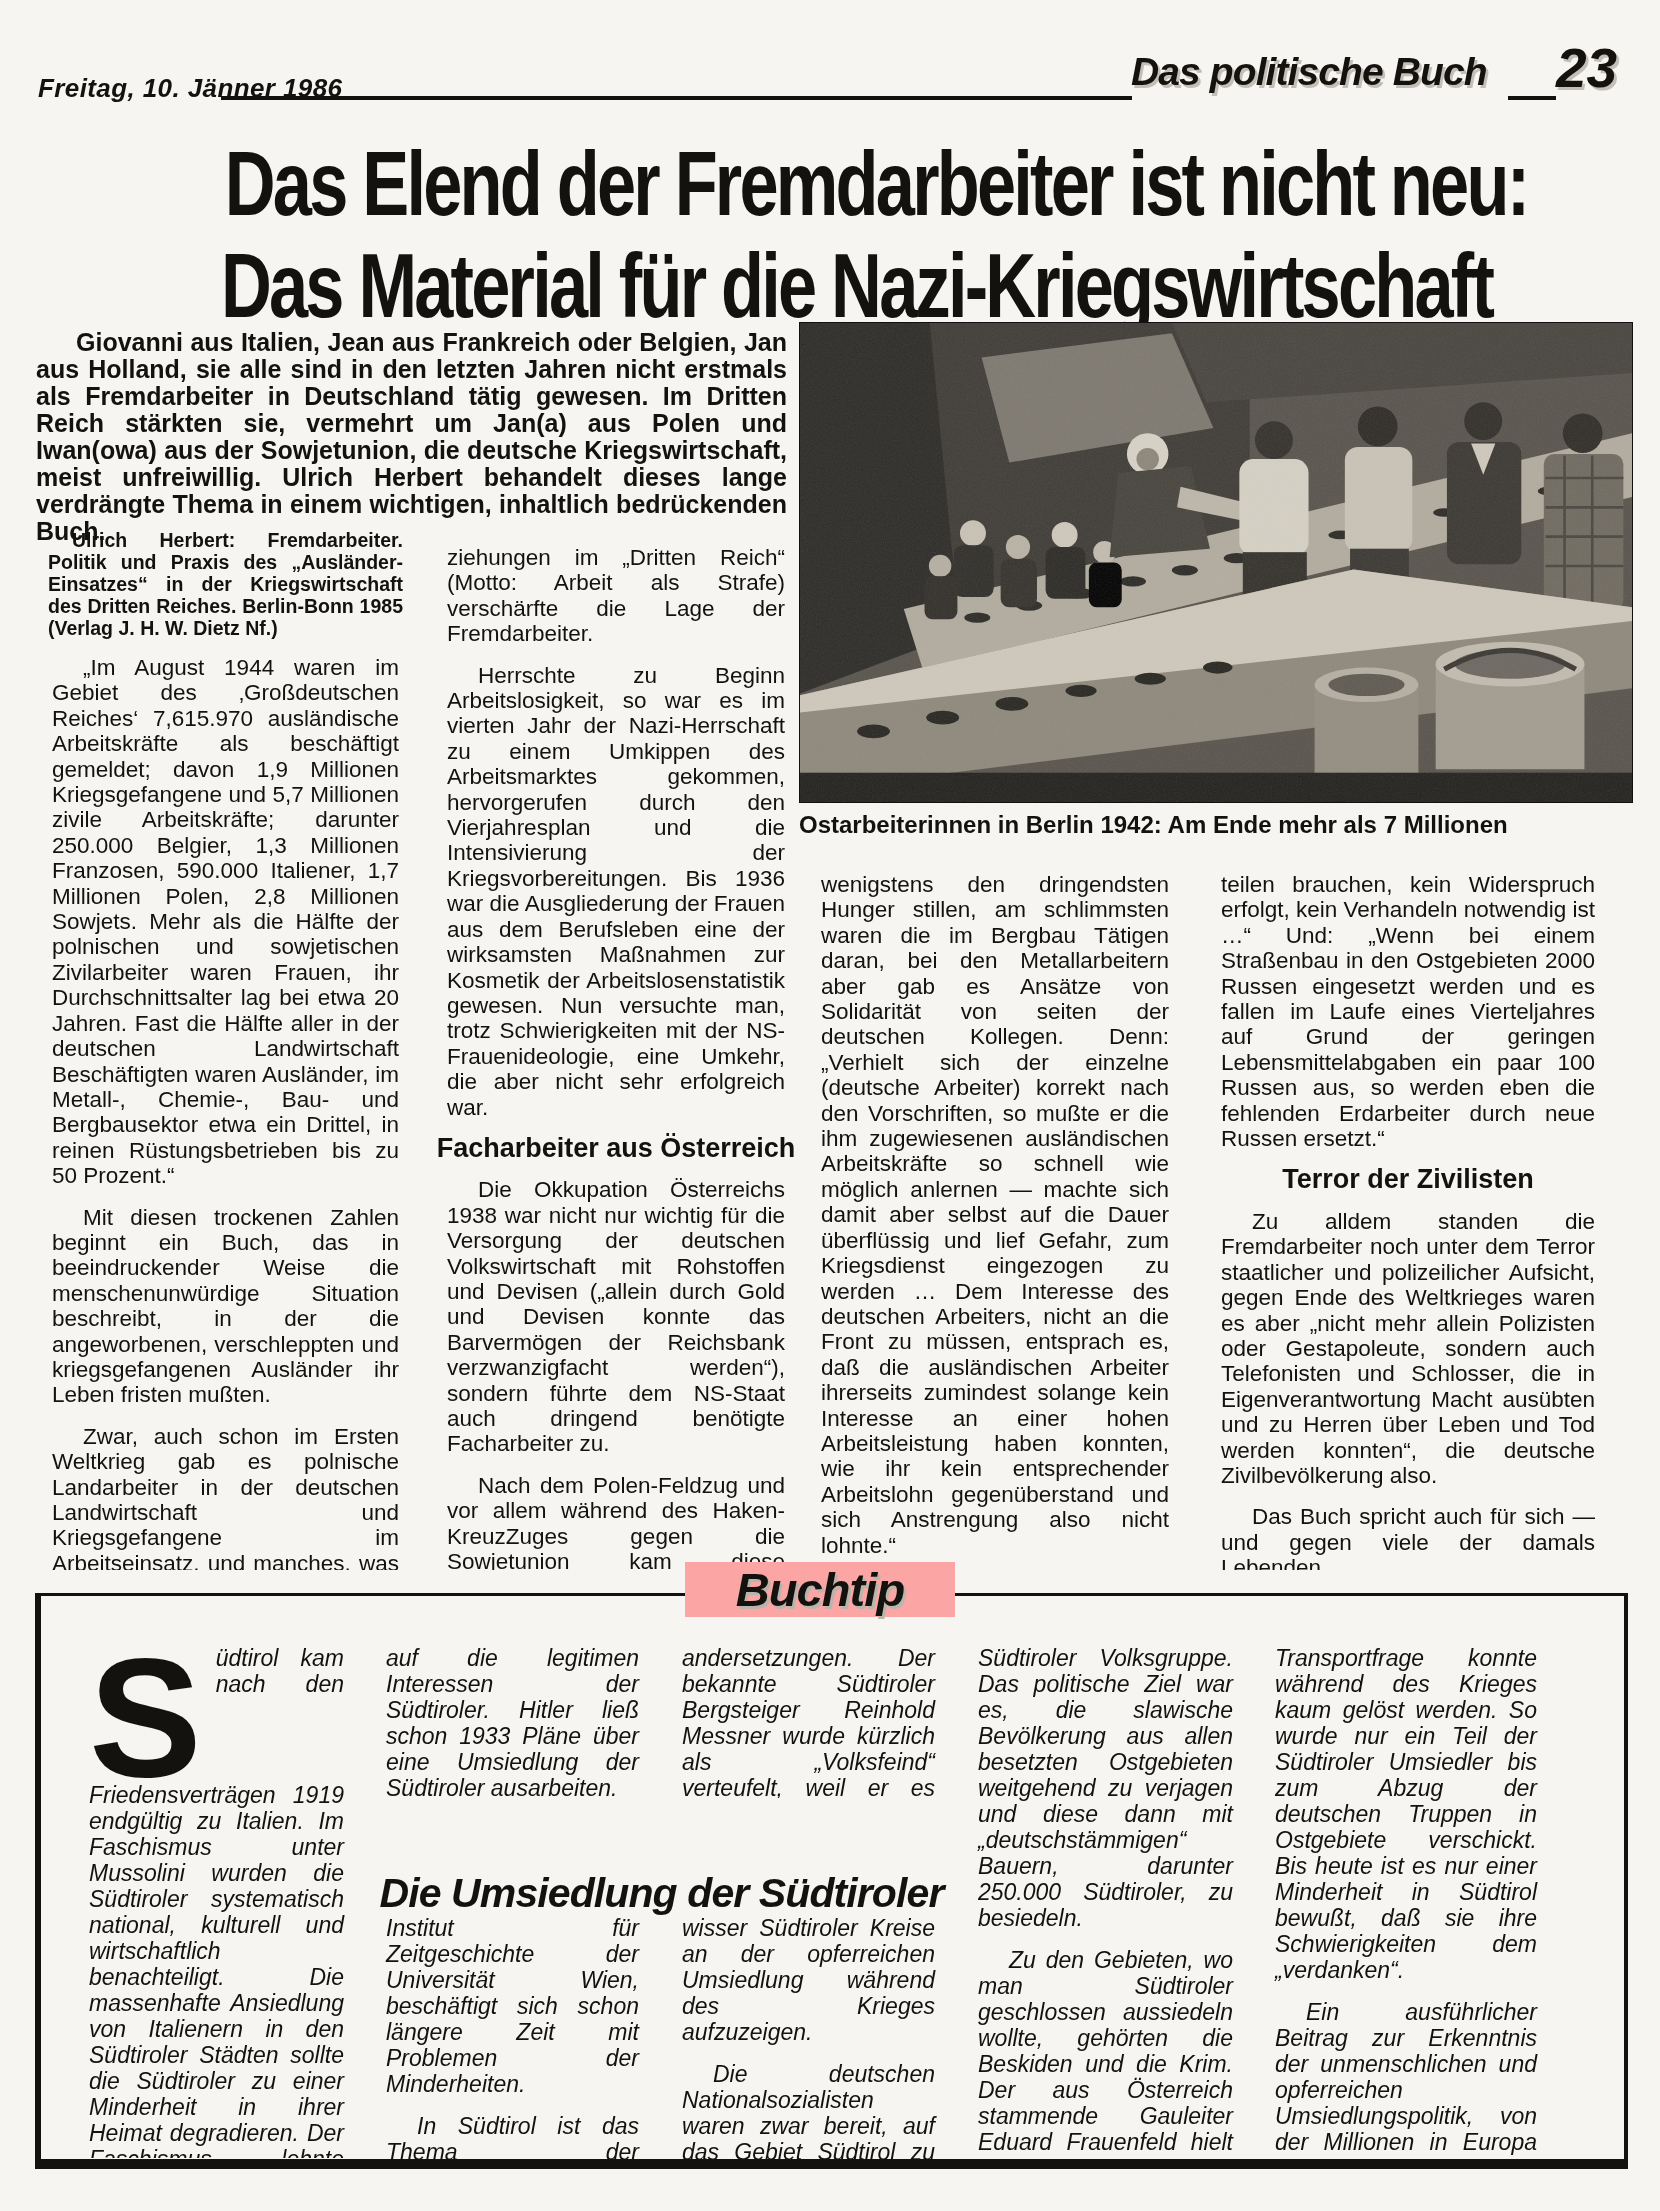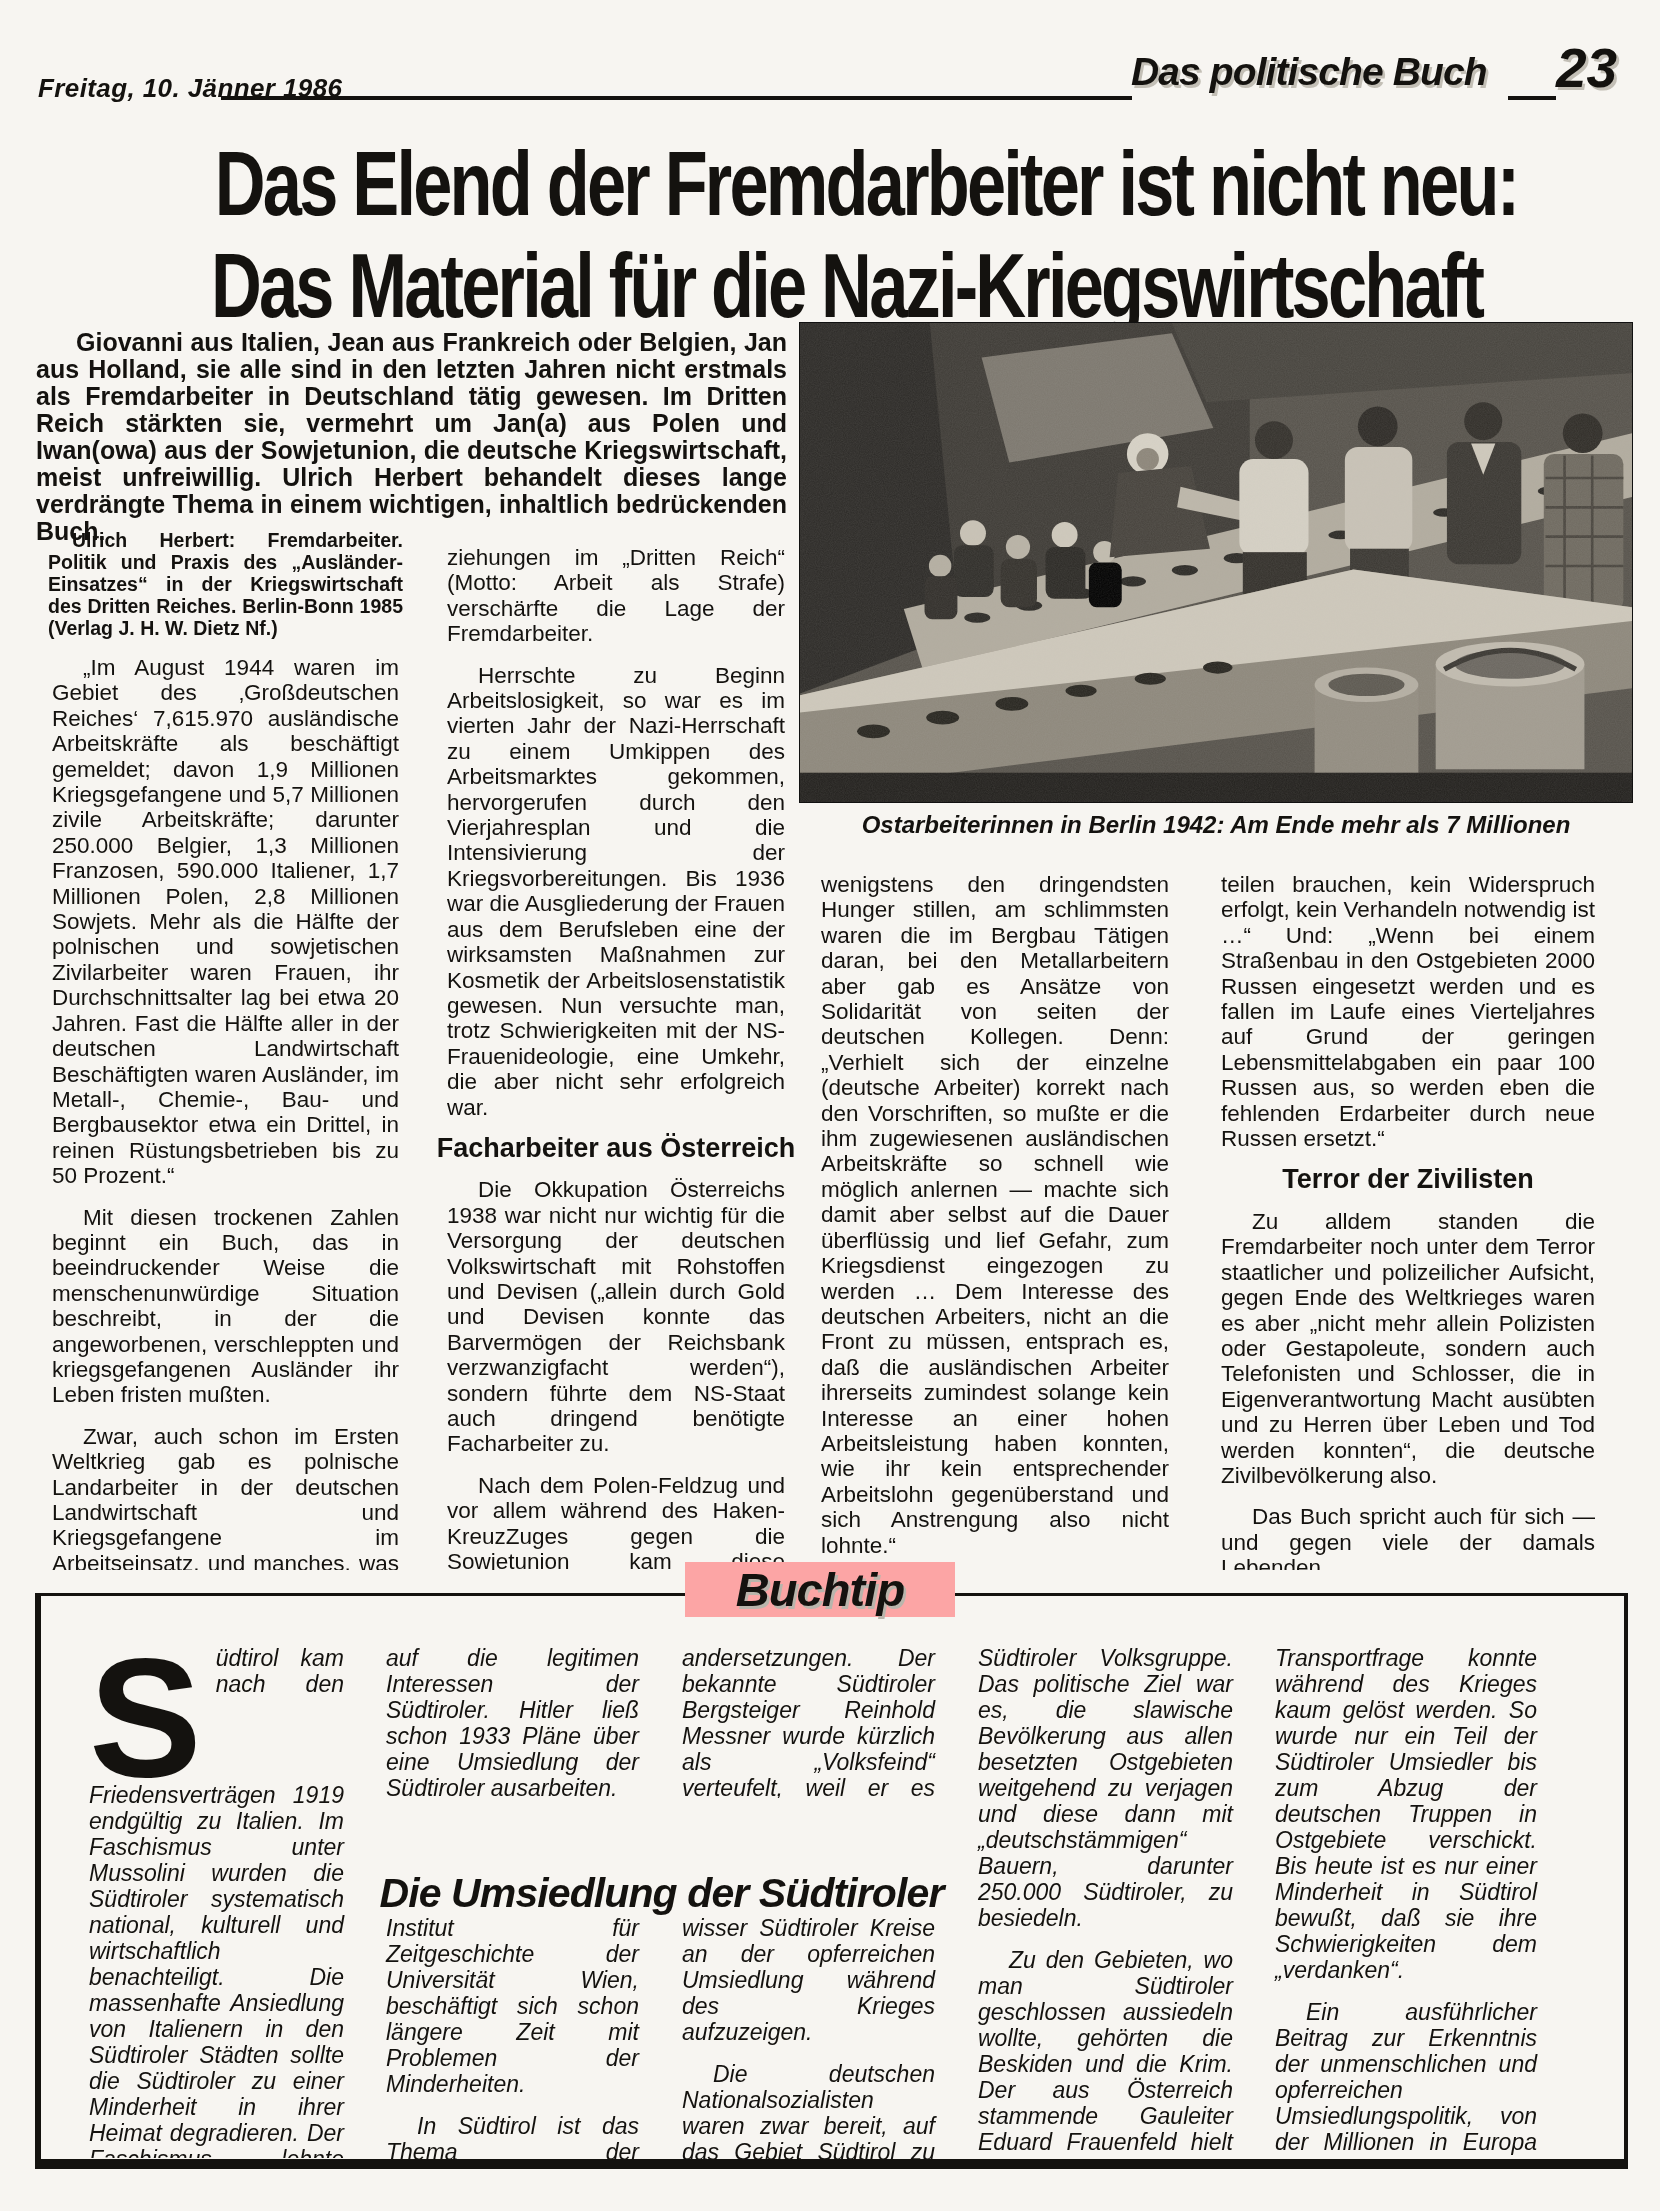--- a/index.html
+++ b/index.html
@@ -14,34 +14,34 @@
   .date{left:38px;top:73px;font-style:italic;font-weight:700;font-size:26px;letter-spacing:0.4px;}
   .hrule{background:#14120f;height:3.5px;}
   .rule1{left:221px;top:96px;width:911px;}
   .rule2{left:1508px;top:96px;width:48px;}
   .section-title{
     left:1131px;top:50px;font-style:italic;font-weight:900;font-size:39px;letter-spacing:-0.9px;
     text-shadow:2.6px 2.6px 0 #c3bfb6;white-space:nowrap;
   }
   .page-num{left:1556px;top:36px;font-style:italic;font-weight:900;font-size:55px;text-shadow:2.6px 2.6px 0 #c3bfb6;}
   
-  .hl{left:52px;width:1556px;text-align:center;font-weight:800;font-size:88px;letter-spacing:-3.5px;white-space:nowrap;}
+  .hl{left:62px;width:1556px;text-align:center;font-weight:800;font-size:88px;letter-spacing:-3.5px;white-space:nowrap;}
   .hl>span{display:inline-block;transform:scale(.80,1.04);}
   .hl1{top:133px;}
   .hl2{top:235px;}
   
   .lead{
     left:36px;top:329px;width:751px;
     font-weight:700;font-size:25px;line-height:27px;text-align:justify;text-indent:40px;
     hyphens:auto;
   }
   
   .photo{left:799px;top:322px;width:834px;height:481px;border:1.7px solid #111;box-sizing:border-box;background:#57534c;}
   .photo svg{display:block;width:100%;height:100%;}
-  .caption{left:799px;top:811px;width:834px;text-align:center;font-style:italic;font-weight:700;font-size:24px;}
+  .caption{left:799px;top:811px;width:834px;text-align:left;font-weight:700;font-size:24px;}
   
   .bodycol{position:absolute;font-size:22.5px;line-height:25.4px;text-align:justify;overflow:hidden;hyphens:auto;}
   .col1{left:36px;top:529px;width:379px;height:1041px;}
   .col2{left:431px;top:529px;width:370px;height:1041px;}
   .col3{left:805px;top:856px;width:380px;height:714px;}
   .col4{left:1205px;top:856px;width:406px;height:714px;}
   .biblio{font-size:19.5px;line-height:22px;font-weight:700;margin:0 12px 14px;text-indent:24px;}
   .p{margin:16px;}
   .ind{text-indent:31px;}
   .subhead{font-size:27px;font-weight:700;margin:15.6px 0 8.6px;text-align:center;letter-spacing:0;}

